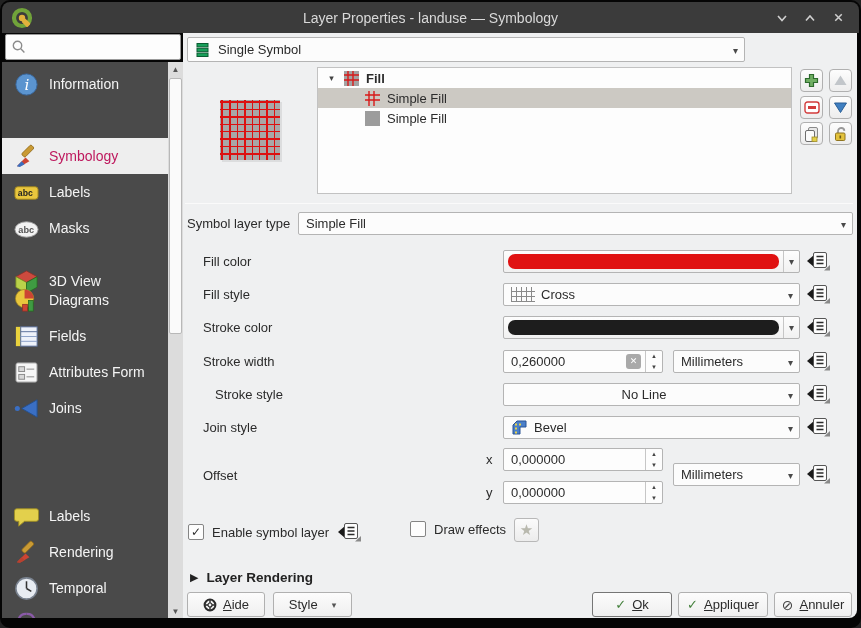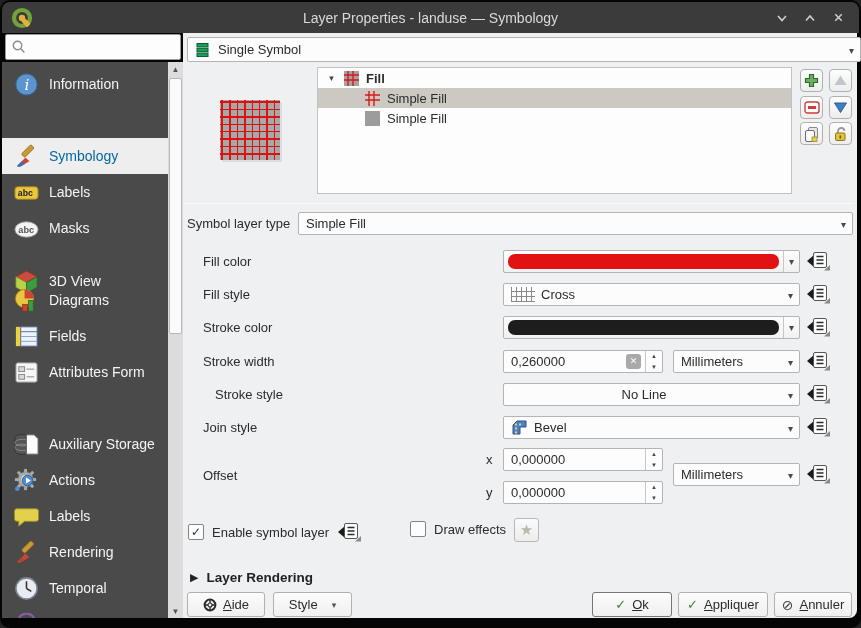--- a/index.html
+++ b/index.html
@@ -14,35 +14,35 @@
   .title-text { flex:1; text-align:center; color:#d9d9d9; font-size:14px; }
   .win-controls { position:absolute; right:12px; top:0; height:31px; display:flex; align-items:center; gap:10px; }
   .win-btn { width:18px; height:18px; display:flex; align-items:center; justify-content:center; cursor:default; }
 
   
   .search-box { position:absolute; left:5px; top:34px; width:176px; height:26px; background:#fdfdfd; border:1px solid #9a9a9a; border-radius:2px; display:flex; align-items:center; padding:0 5px; }
   .search-box input { border:none; outline:none; background:transparent; flex:1; font-size:13px; min-width:0; }
 
   .sidebar { position:absolute; left:2px; top:62px; width:181px; height:556px; background:#4a4a4a; overflow:hidden; }
   .side-item { position:absolute; left:0; width:166px; height:36px; display:flex; align-items:center; gap:9px; padding-left:11px; color:#f4f4f4; font-size:14px; cursor:default; }
-  .side-item.selected { background:#eeeeee; color:#0369a1; }
+  .side-item.selected { background:#eeeeee; color:#be185d; }
   .side-item svg { flex:0 0 auto; }
 
   .side-scroll { position:absolute; right:0; top:0; width:15px; height:100%; background:#dcdcdc; }
   .scroll-arrow { position:absolute; left:0; width:15px; height:14px; display:flex; align-items:center; justify-content:center; font-size:8px; color:#555; }
   .scroll-thumb { position:absolute; left:1px; top:16px; width:13px; height:256px; background:#fafafa; border:1px solid #b8b8b8; border-radius:2px; }
 
   
   .main { position:absolute; left:183px; top:33px; width:674px; height:585px; background:#eff0f1; border-bottom-right-radius:8px; }
 
   .combo { background:#fcfcfc; border:1px solid #b4b4b4; border-radius:2px; display:flex; align-items:center; padding:0 22px 0 7px; position:relative; }
   .combo .caret { position:absolute; right:6px; top:50%; transform:translateY(-50%); font-size:10px; color:#4a4a4a; }
   .combo .cval { white-space:nowrap; overflow:hidden; }
 
-  .renderer-combo { position:absolute; left:4px; top:4px; width:674px; height:25px; gap:7px; }
+  .renderer-combo { position:absolute; left:4px; top:4px; width:558px; height:25px; gap:7px; }
 
   .preview { position:absolute; left:37px; top:67px; width:60px; height:60px; background-color:#a8a8a8;
     background-image:
       repeating-linear-gradient(0deg,#dd1111 0 1.4px,transparent 1.4px 7.4px),
       repeating-linear-gradient(90deg,#dd1111 0 1.4px,transparent 1.4px 7.4px);
     background-position:2px 2px; box-shadow:2px 2px 0 rgba(0,0,0,0.08); }
 
   .sym-tree { position:absolute; left:134px; top:34px; width:475px; height:127px; background:#fdfdfd; border:1px solid #c2c2c2; }
   .tree-row { height:20px; display:flex; align-items:center; gap:7px; padding-left:8px; }
   .tree-row.root { font-weight:bold; }
@@ -198,52 +198,29 @@
       <svg width="27" height="27" viewBox="0 0 28 28">
         <rect x="3" y="4" width="22" height="20" rx="2" fill="#f6f6f6" stroke="#8a8a8a"></rect>
         <rect x="6" y="8" width="6" height="5" fill="#d8d8d8" stroke="#8a8a8a"></rect>
         <rect x="6" y="16" width="6" height="5" fill="#d8d8d8" stroke="#8a8a8a"></rect>
         <line x1="14" y1="10.5" x2="22" y2="10.5" stroke="#8a8a8a"></line>
         <line x1="14" y1="18.5" x2="22" y2="18.5" stroke="#8a8a8a"></line>
       </svg>
       <span>Attributes Form</span>
     </div>
 
-
-    <div class="side-item" style="top:364px">
-      <svg width="27" height="27" viewBox="0 0 28 28">
-        <ellipse cx="10" cy="7" rx="8" ry="3.4" fill="#555" stroke="#333"></ellipse>
-        <path d="M2 7 V21 A8 3.4 0 0 0 18 21 V7" fill="#555" stroke="#333"></path>
-        <ellipse cx="10" cy="12" rx="8" ry="3.4" fill="none" stroke="#888"></ellipse>
-        <ellipse cx="10" cy="17" rx="8" ry="3.4" fill="none" stroke="#888"></ellipse>
-        <path d="M14 4 h8 l4 4 v16 h-12 z" fill="#fcfcfc" stroke="#666"></path>
-      </svg>
-      <span>Auxiliary Storage</span>
-    </div>
-
-    <div class="side-item" style="top:400px">
-      <svg width="27" height="27" viewBox="0 0 28 28">
-        <circle cx="13" cy="13" r="8" fill="#a9a9a9" stroke="#6e6e6e"></circle>
-        <g stroke="#a9a9a9" stroke-width="3">
-            <line x1="13" y1="2" x2="13" y2="6"></line>
-            <line x1="13" y1="20" x2="13" y2="24"></line>
-            <line x1="2" y1="13" x2="6" y2="13"></line>
-            <line x1="20" y1="13" x2="24" y2="13"></line>
-            <line x1="5" y1="5" x2="8" y2="8"></line>
-            <line x1="18" y1="18" x2="21" y2="21"></line>
-            <line x1="5" y1="21" x2="8" y2="18"></line>
-            <line x1="18" y1="8" x2="21" y2="5"></line>
-          </g>
-        <circle cx="13" cy="13" r="4.6" fill="#e8e8e8"></circle>
-        <circle cx="15" cy="14" r="5.4" fill="#4f8fd0" stroke="#2d5f96"></circle>
-        <polygon points="13.5,11 18.5,14 13.5,17" fill="#fff"></polygon>
-        <circle cx="4.5" cy="22.5" r="2.4" fill="#4f8fd0"></circle>
-      </svg>
-      <span>Actions</span>
-    </div>
+    <div class="side-item" style="top:328px">
+      <svg width="27" height="27" viewBox="0 0 28 28">
+        <polygon points="25,5 25,23 9,14" fill="#3a6fc4" stroke="#24508f"></polygon>
+        <circle cx="4.5" cy="14" r="2.6" fill="#3a6fc4"></circle>
+      </svg>
+      <span>Joins</span>
+    </div>
+
+
 
     <div class="side-item" style="top:436px">
       <svg width="27" height="27" viewBox="0 0 28 28">
         <path d="M4 6 h20 a2.5 2.5 0 0 1 2.5 2.5 v8 a2.5 2.5 0 0 1 -2.5 2.5 h-12 l-6 5 v-5 h-2 a2.5 2.5 0 0 1 -2.5 -2.5 v-8 A2.5 2.5 0 0 1 4 6 Z" fill="#e3d04c" stroke="#9d8c25"></path>
       </svg>
       <span>Labels</span>
     </div>
 
     <div class="side-item" style="top:472px">
       <svg width="27" height="27" viewBox="0 0 28 28">

